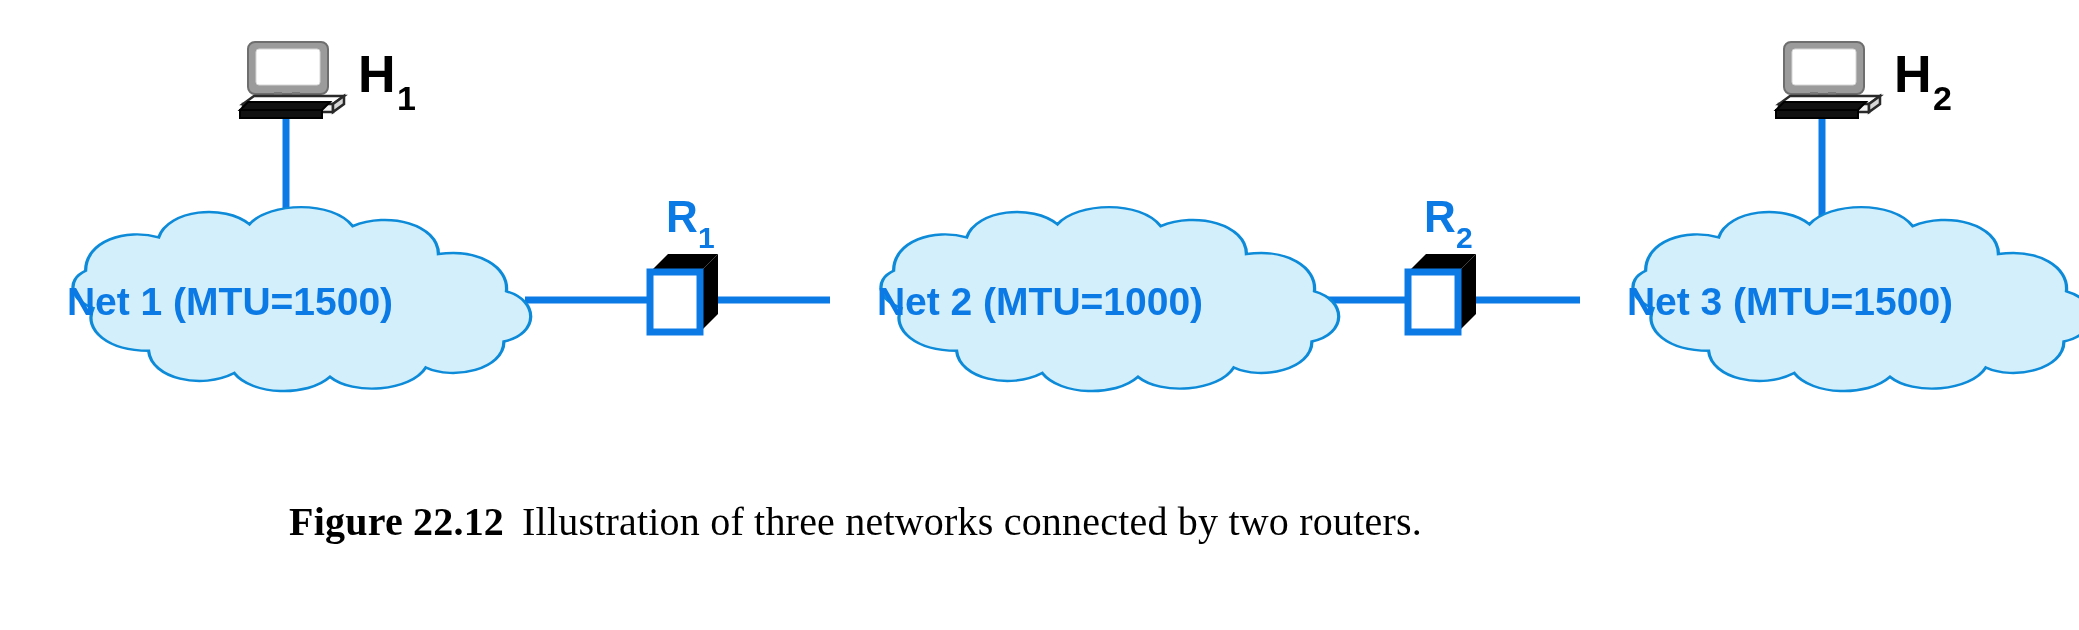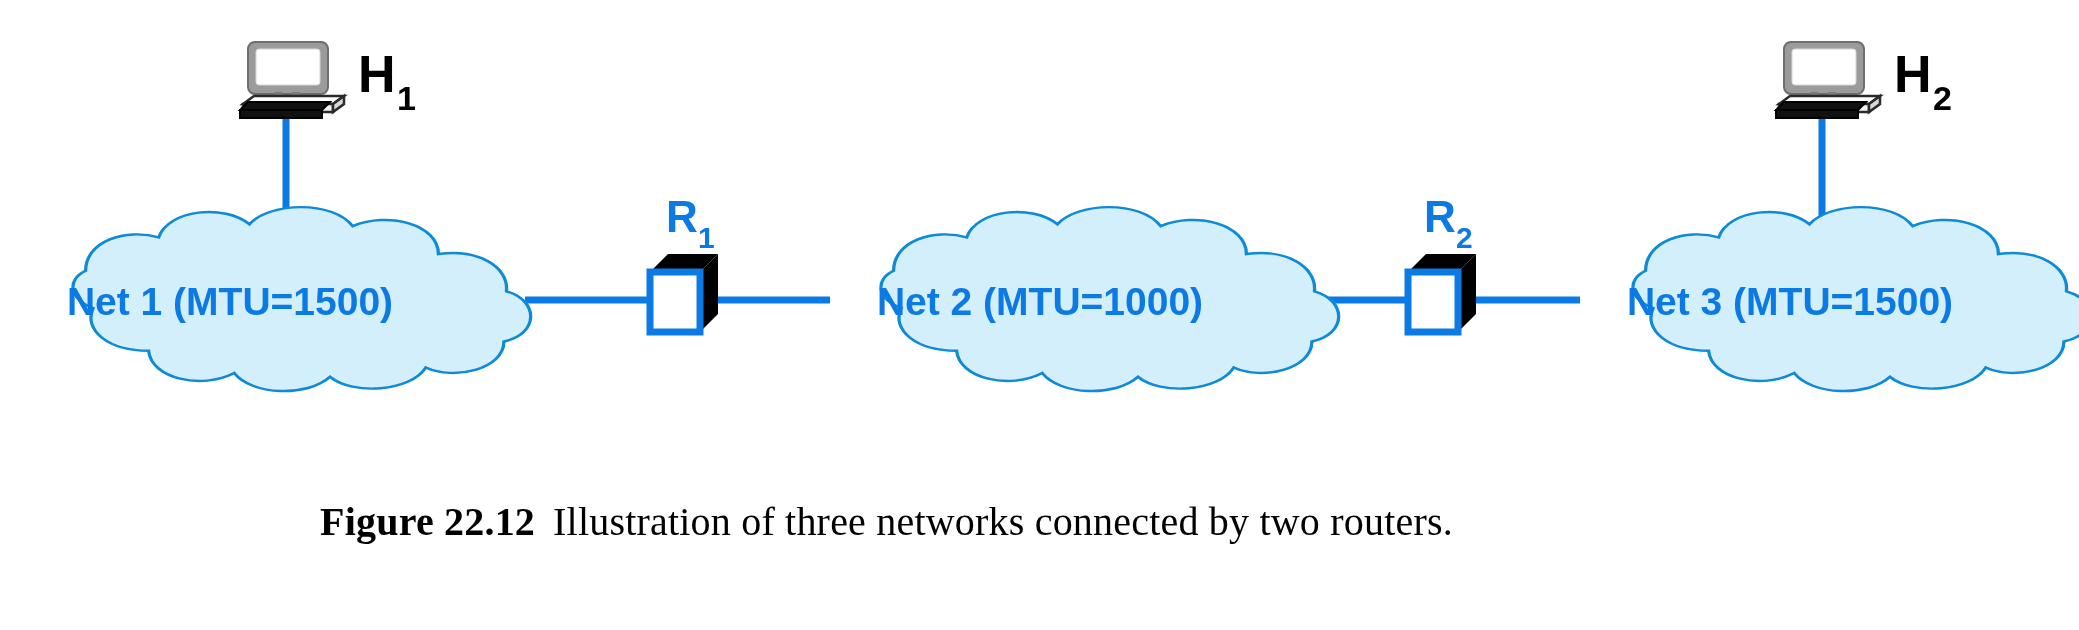--- a/index.html
+++ b/index.html
@@ -31,21 +31,20 @@
     position: absolute;
     left: 0;
     top: 498px;
     width: 1711px;
     text-align: center;
     font-family: "Liberation Serif", serif;
     font-size: 40px;
     color: #000000;
     white-space: nowrap;
     letter-spacing: 0.2px;
-    padding-left: 31px;
   }
   .caption .cap-label {
     font-weight: bold;
   }
   .caption .cap-text {
     font-weight: normal;
   }
   .caption .cap-gap {
     display: inline-block;
     width: 18px;

